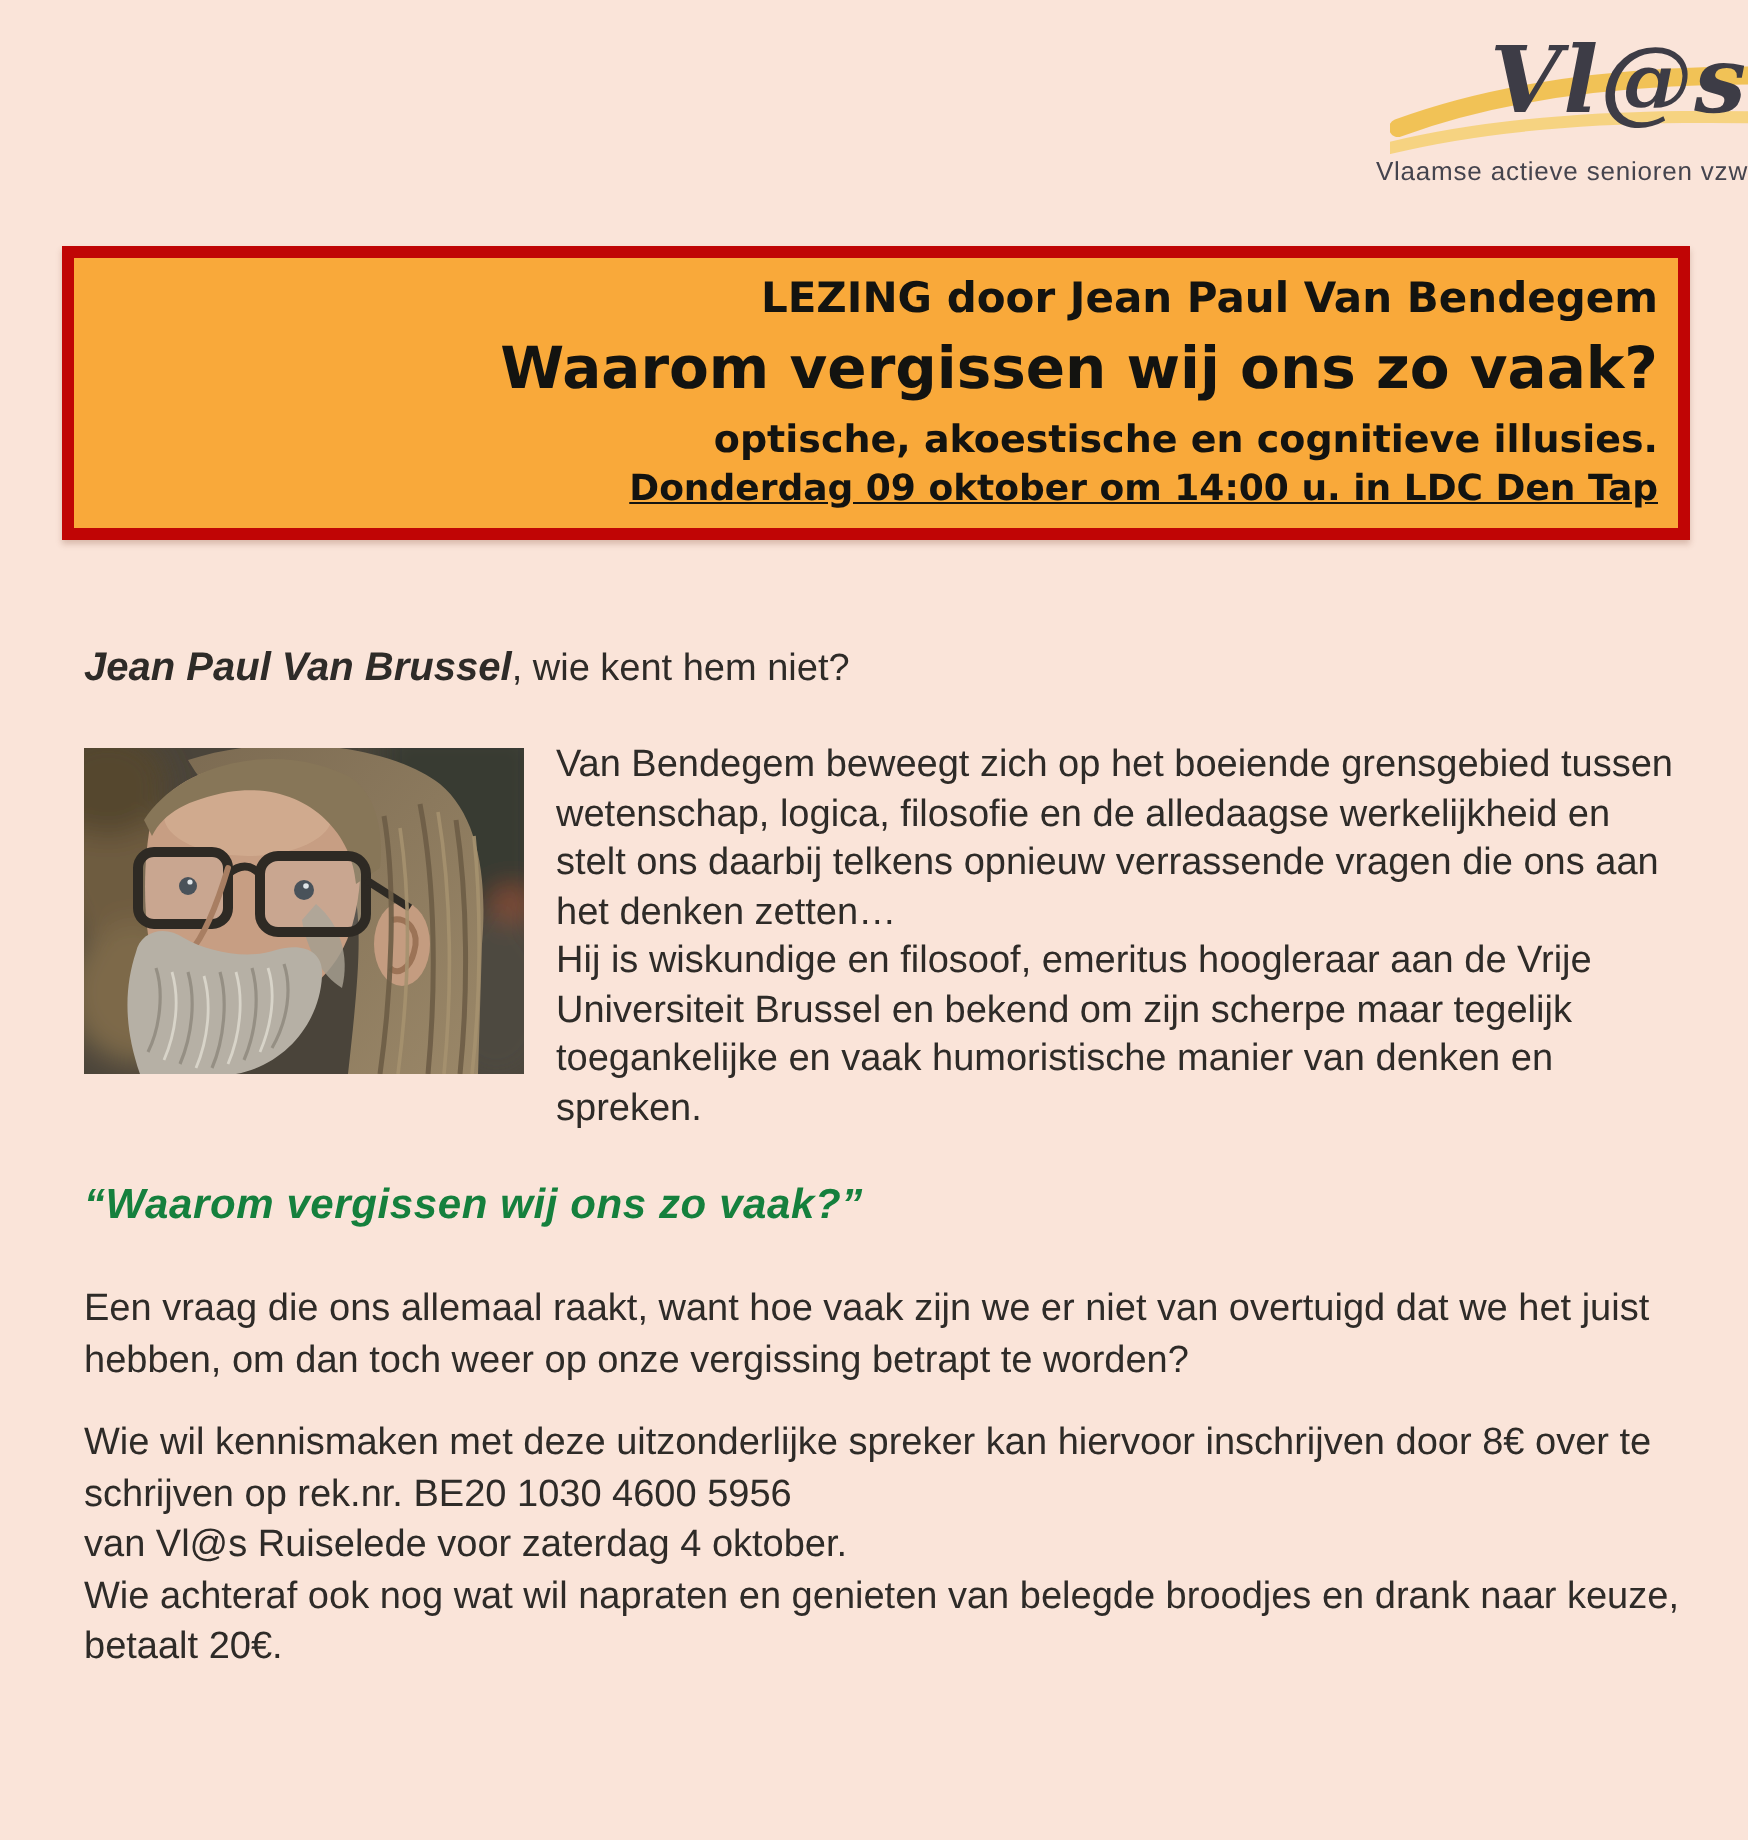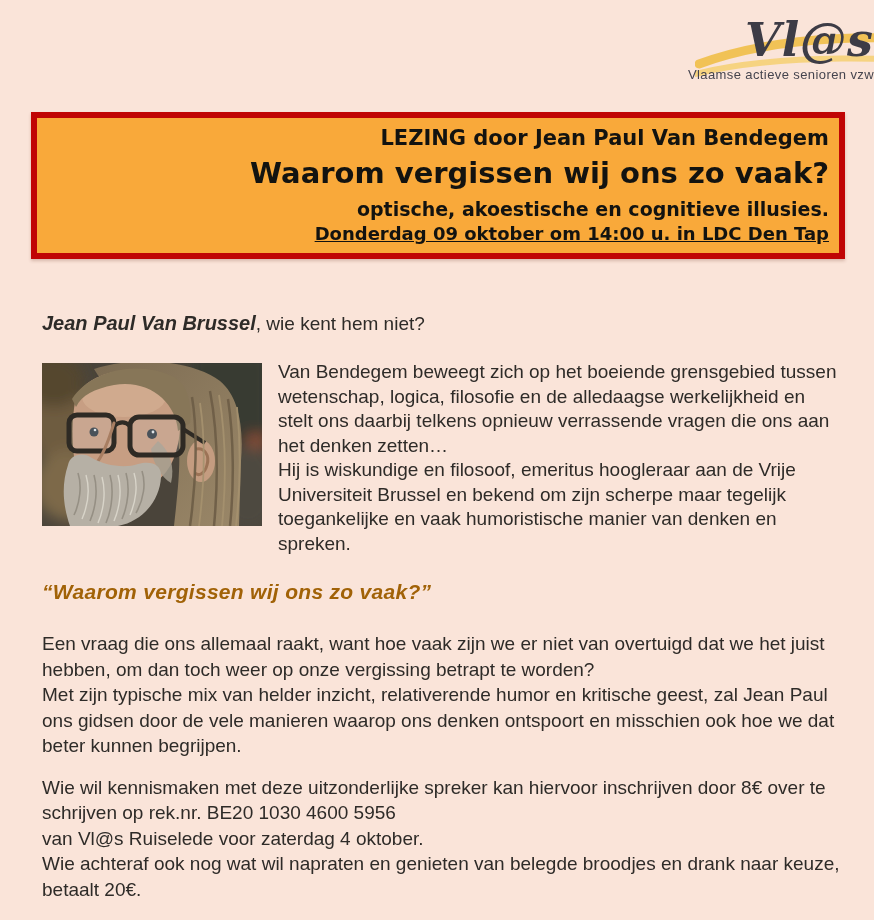--- a/index.html
+++ b/index.html
@@ -22,21 +22,21 @@
     position:relative; z-index:1;
     font-family:"DejaVu Serif", serif;
     font-style:italic; font-weight:bold;
     font-size:46px; line-height:52px;
     color:var(--logo_text, #3d3c46);
     letter-spacing:1px;
   }
   .tagline {
     position:relative; z-index:1;
     font-size:13px; letter-spacing:.4px;
-    color:#45444e; margin-top:1px;
+    color:#45444e; margin-top:12px;
   }
 
   
   .banner {
     margin:30px 29px 0 31px;
     background:var(--banner_bg, #f9a93a);
     border:6px solid var(--banner_border, #c00505);
     box-shadow:0 2px 3px rgba(120,60,40,.25);
     text-align:right;
     padding:7px 10px 8px;
@@ -56,21 +56,21 @@
   .bio { margin-top:24px; font-size:19px; line-height:24.5px; }
   .bio:after { content:""; display:block; clear:both; }
   .portrait {
     float:left; width:220px; height:163px;
     margin:3px 16px 6px 0; display:block;
   }
 
   .quote {
     margin-top:24px;
     font-size:21px; font-weight:bold; font-style:italic;
-    letter-spacing:.3px; color:#a16207;
+    letter-spacing:.3px; color:#15803d;
   }
 
   .para { margin-top:27px; font-size:19px; line-height:25.5px; }
   .para.enroll { margin-top:16px; }
 </style>
 </head>
 <body>
 
 <div class="page">
 
@@ -173,21 +173,20 @@
         </g>
       </svg>
       <div class="bio-p">Van Bendegem beweegt  zich op het boeiende grensgebied tussen wetenschap, logica, filosofie en de alledaagse werkelijkheid en stelt ons daarbij telkens opnieuw verrassende vragen die ons aan het denken zetten…</div>
       <div class="bio-p">Hij is wiskundige en filosoof, emeritus hoogleraar aan de Vrije Universiteit Brussel en bekend om zijn scherpe maar tegelijk toegankelijke en vaak humoristische manier van denken en spreken.</div>
     </div>
 
     <h2 class="quote">“Waarom vergissen wij ons zo vaak?”</h2>
 
     <div class="para">
       <div>Een vraag die ons allemaal raakt, want hoe vaak zijn we er niet van overtuigd dat we het juist hebben, om dan toch weer op onze vergissing betrapt te worden?</div>
-      <div>Met zijn typische mix van helder inzicht, relativerende humor en kritische geest, zal Jean Paul ons gidsen door de vele manieren waarop ons denken ontspoort en misschien ook hoe we dat beter kunnen begrijpen.</div>
     </div>
 
     <div class="para enroll">
       <div>Wie wil kennismaken met deze uitzonderlijke spreker kan hiervoor inschrijven door 8€ over te schrijven op rek.nr. BE20 1030 4600 5956</div>
       <div>van Vl@s Ruiselede voor zaterdag 4 oktober.</div>
       <div>Wie achteraf ook nog wat wil napraten en genieten van belegde broodjes en drank naar keuze, betaalt 20€.</div>
     </div>
 
   </main>
 </div>

